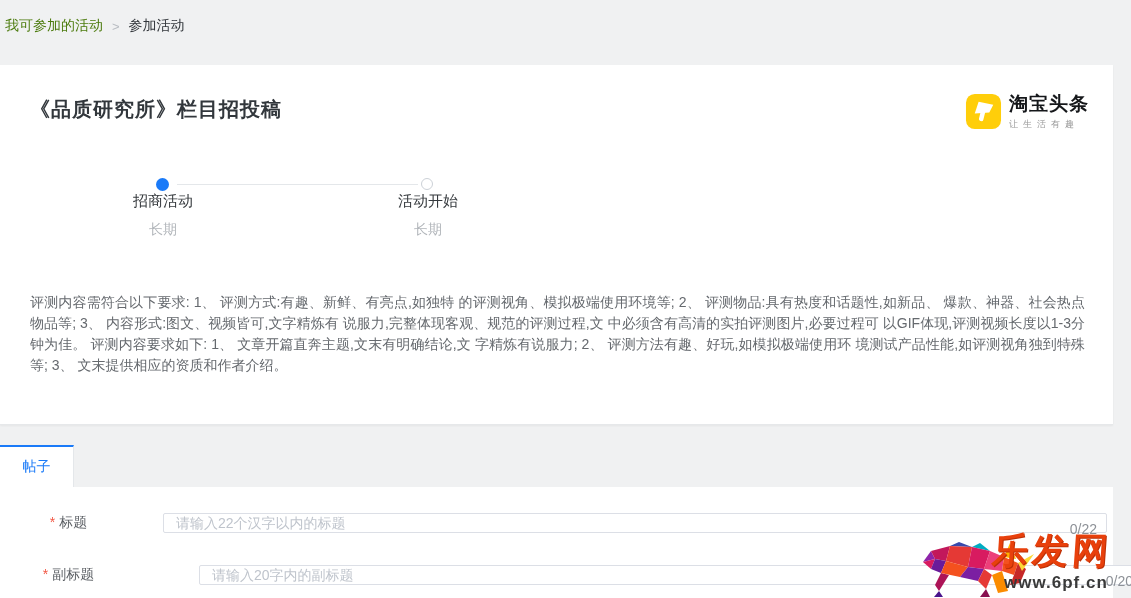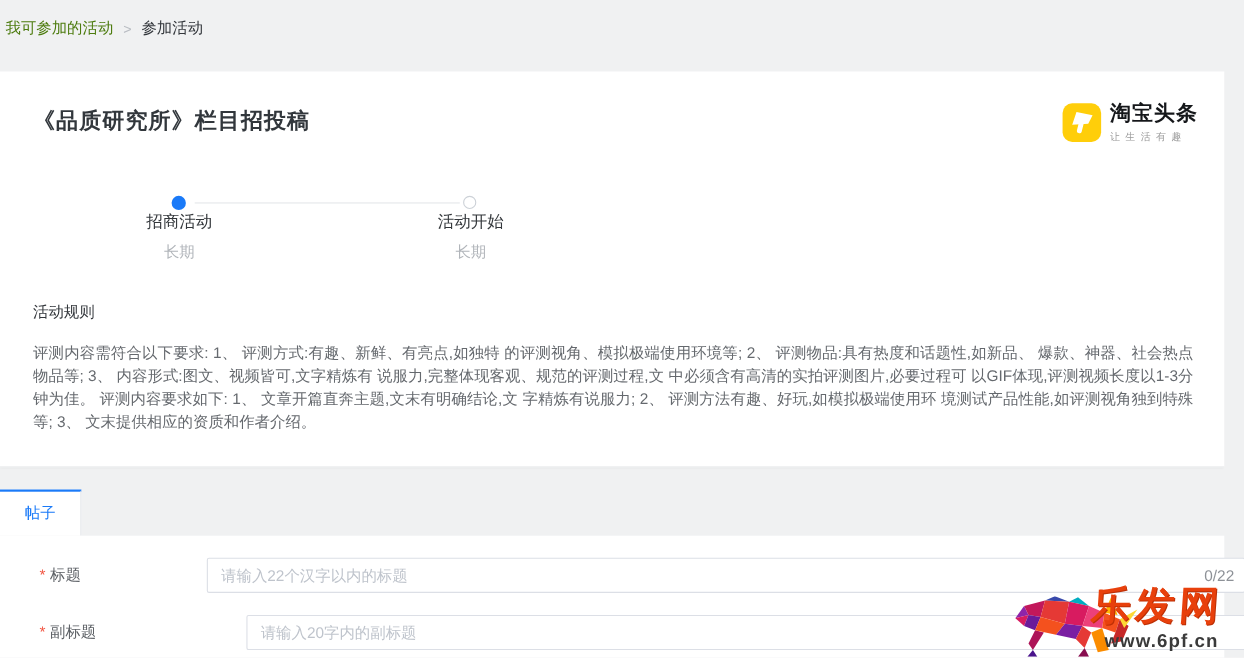--- a/index.html
+++ b/index.html
@@ -67,25 +67,25 @@
     background:#ffffff; border-top:2px solid #1a7af8; border-right:1px solid #e4e7ea;
     color:#1a7af8; font-size:14px; line-height:39px; text-align:center; cursor:pointer;
   }
 
   
   .form-area { position:absolute; left:0; top:487px; width:1113px; height:111px; background:#ffffff; }
   .form-row { position:absolute; left:0; height:32px; display:flex; align-items:center; }
   .form-row.r1 { top:20px; }
   .form-row.r2 { top:72px;gap:36px; }
   .form-label {
-    width:137px; text-align:left; font-size:14px; color:#5a5e63;
-    padding-right:0; white-space:nowrap;margin-left:36px;
+    width:137px; text-align:center; font-size:14px; color:#5a5e63;
+    padding-right:0; white-space:nowrap;
   }
   .req { color:#f25643; margin-right:4px; font-size:14px; }
-  .input-wrap { position:relative; margin-left:15px; width:944px; height:32px; }
+  .input-wrap { position:relative; margin-left:26px; width:944px; height:20px; }
   .input-wrap input {
     width:100%; height:100%; border:1px solid #dcdfe6; border-radius:2px;
     padding:0 62px 0 12px; font-size:14px; color:#333; outline:none;
     font-family:"Liberation Sans","DejaVu Sans",sans-serif; background:#fff;
   }
   .input-wrap input::placeholder { color:#bfc4cc; }
   .counter {
     position:absolute; right:10px; top:0; height:32px; line-height:32px;
     font-size:14px; color:#8d9197; background:transparent;
   }
@@ -140,21 +140,20 @@
         <div class="main">招商活动</div>
         <div class="sub">长期</div>
       </div>
       <div class="step-label s2">
         <div class="main">活动开始</div>
         <div class="sub">长期</div>
       </div>
     </div>
 
     <div class="rules">
-      <div class="rules-heading">活动规则</div>
       <p class="rules-body">评测内容需符合以下要求: 1、 评测方式:有趣、新鲜、有亮点,如独特 的评测视角、模拟极端使用环境等; 2、 评测物品:具有热度和话题性,如新品、 爆款、神器、社会热点物品等; 3、 内容形式:图文、视频皆可,文字精炼有 说服力,完整体现客观、规范的评测过程,文 中必须含有高清的实拍评测图片,必要过程可 以GIF体现,评测视频长度以1-3分钟为佳。  评测内容要求如下: 1、 文章开篇直奔主题,文末有明确结论,文 字精炼有说服力; 2、 评测方法有趣、好玩,如模拟极端使用环 境测试产品性能,如评测视角独到特殊等; 3、 文末提供相应的资质和作者介绍。</p>
     </div>
   </div>
 
   <div class="tabstrip">
     <div class="tab">帖子</div>
   </div>
 
   <div class="form-area">
 

